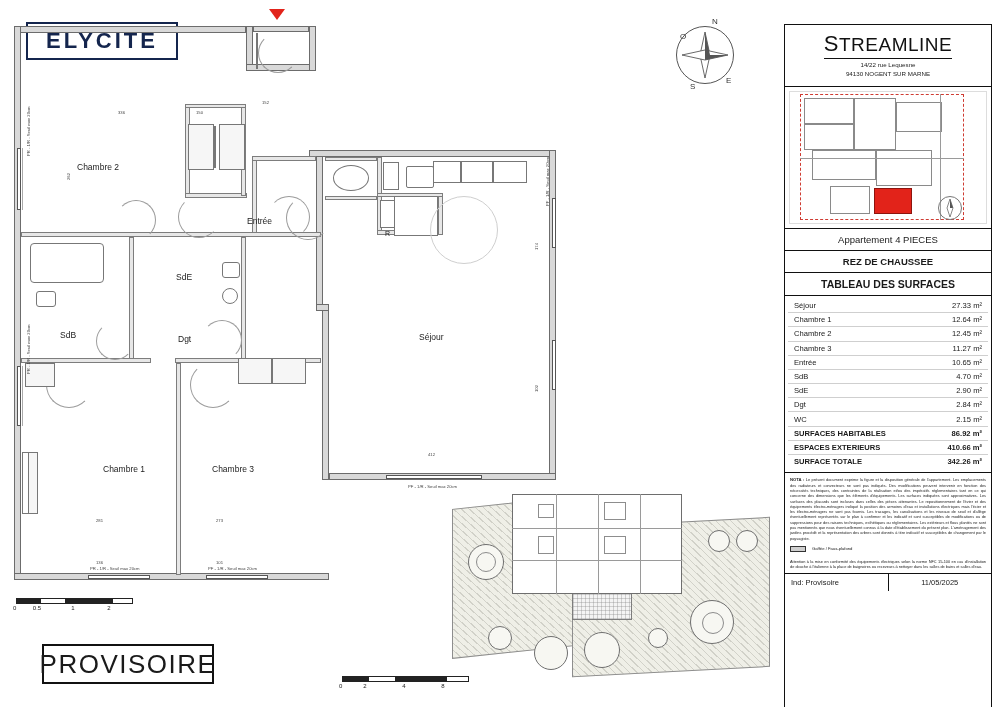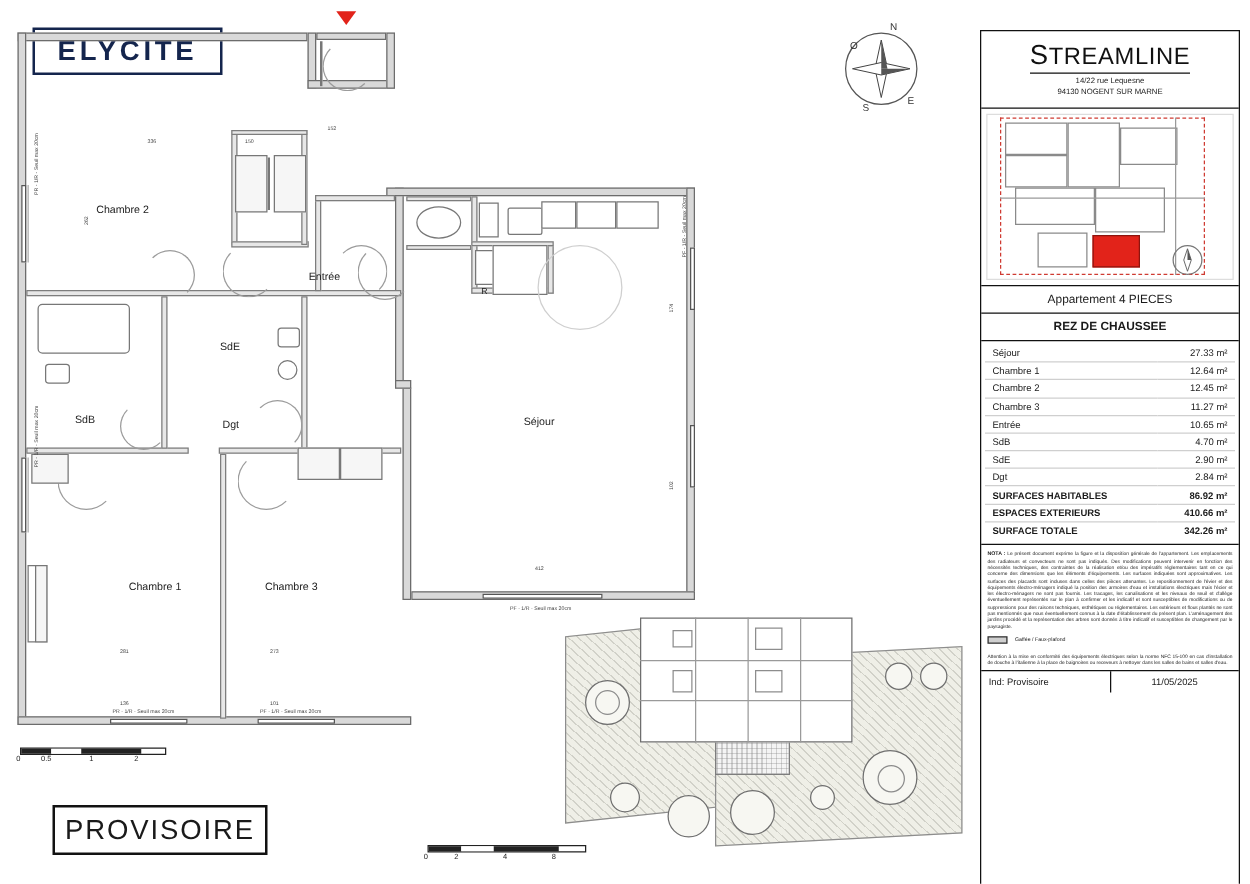--- a/index.html
+++ b/index.html
@@ -23,21 +23,21 @@
   .logo span {
     font-family:"Liberation Sans", sans-serif;
     font-size:22px; letter-spacing:3px; font-weight:700; color:#14254d;
   }
 
   
   .provisoire {
     position:absolute; left:42px; top:644px; width:172px; height:40px;
     border:2px solid #111; display:flex; align-items:center; justify-content:center;
   }
-  .provisoire span { font-size:22px; letter-spacing:1.5px; }
+  .provisoire span { font-size:26px; letter-spacing:1.5px; }
 
   
   .wall { position:absolute; background:#d9d9d9; border:1px solid #6c6c6c; }
   .innerwall { position:absolute; background:#e7e7e7; border:1px solid #7d7d7d; }
   .roomlabel {
     position:absolute; font-size:8.5px; color:#222; white-space:nowrap;
   }
   .tick { position:absolute; font-size:4.2px; color:#444; white-space:nowrap; }
   .vtick { position:absolute; font-size:4.2px; color:#444; white-space:nowrap;
            transform:rotate(-90deg); transform-origin:left top; }
@@ -374,20 +374,21 @@
         <div class="kp-circ" style="left:148px; top:104px; width:24px; height:24px;"></div>
         <svg width="24" height="24" style="position:absolute; left:148px; top:104px;">
           <polygon points="12,3 15,12 12,21 9,12" fill="#fff" stroke="#555" stroke-width="0.7"></polygon>
           <polygon points="12,3 15,12 12,12" fill="#555"></polygon>
         </svg>
       </div>
     </div>
 
     <div class="row ttl">Appartement 4 PIECES</div>
     <div class="row ttl b">REZ DE CHAUSSEE</div>
+    <div class="row ttl head">TABLEAU DES SURFACES</div>
 
     <div class="row wrapsurf">
       <table class="surf">
         <tbody>
           <tr>
               <td>Séjour</td>
               <td class="v">27.33 m²</td>
             </tr>
           <tr>
               <td>Chambre 1</td>
@@ -409,20 +410,24 @@
               <td>SdB</td>
               <td class="v">4.70 m²</td>
             </tr>
           <tr>
               <td>SdE</td>
               <td class="v">2.90 m²</td>
             </tr>
           <tr>
               <td>Dgt</td>
               <td class="v">2.84 m²</td>
+            </tr>
+          <tr>
+              <td>WC</td>
+              <td class="v">2.15 m²</td>
             </tr>
           <tr class="tot">
               <td>SURFACES HABITABLES</td>
               <td class="v">86.92 m²</td>
             </tr>
           <tr class="tot">
               <td>ESPACES EXTERIEURS</td>
               <td class="v">410.66 m²</td>
             </tr>
           <tr class="tot">

